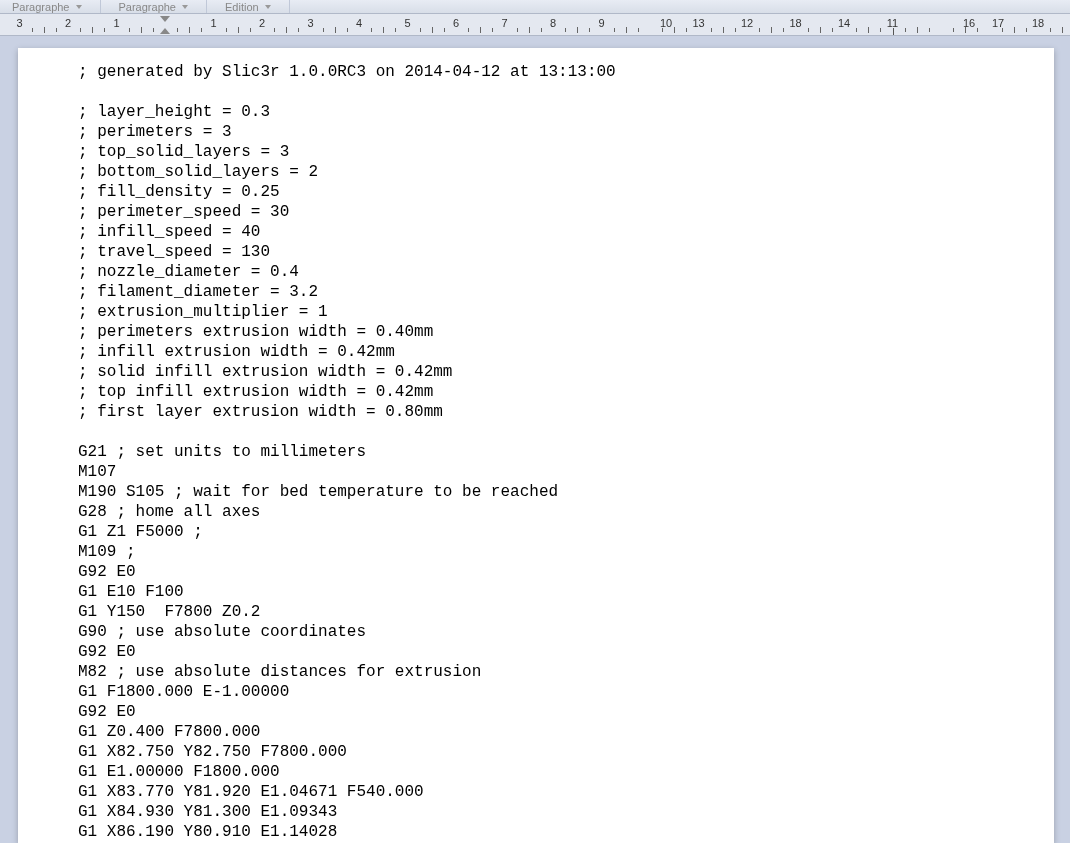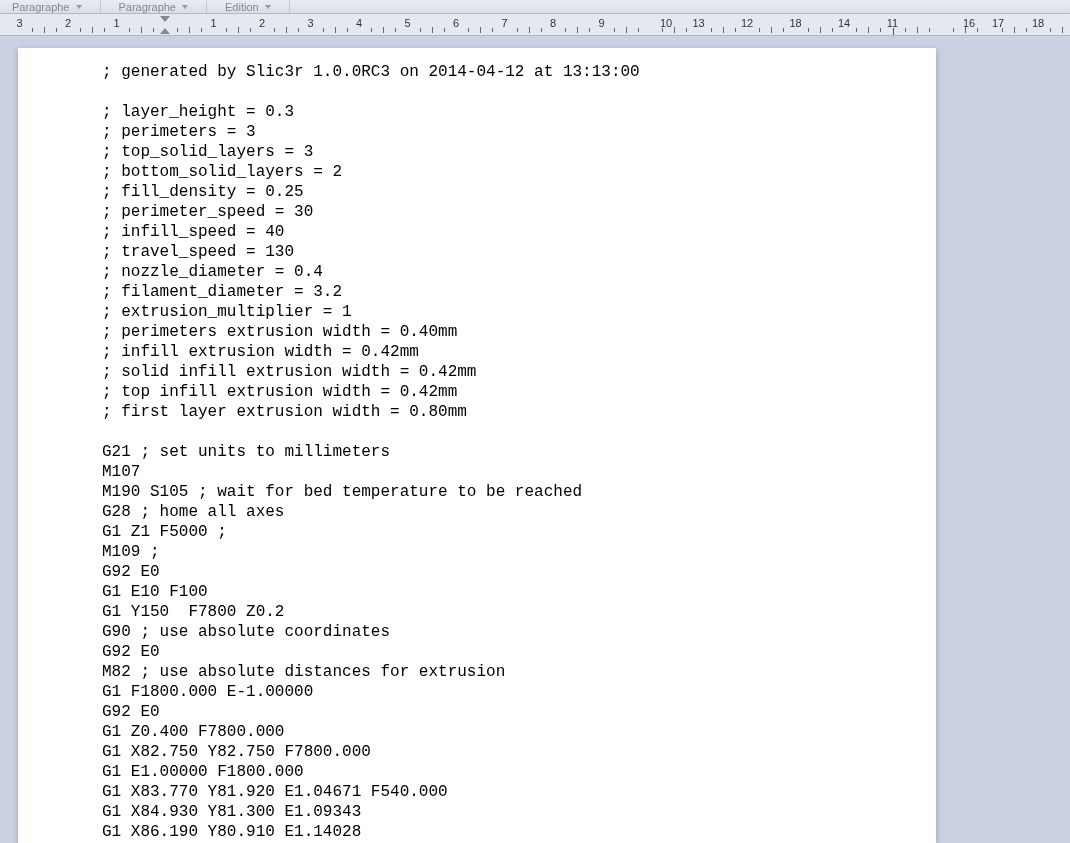--- a/index.html
+++ b/index.html
@@ -102,24 +102,24 @@
     position: absolute;
     top: 36px;
     left: 0;
     right: 0;
     bottom: 0;
     background: #c9d1e3;
     padding: 12px 8px 0 18px;
   }
   .page {
     background: #fff;
-    width: 918px;
+    width: 1036px;
     height: 100%;
     box-shadow: 0 2px 6px rgba(0,0,0,0.25);
-    padding: 14px 0 0 84px;
+    padding: 14px 0 0 60px;
     position: relative;
   }
   .doc-text {
     font-family: "Courier New", Courier, monospace;
     font-size: 16px;
     line-height: 20px;
     color: #000;
     white-space: pre;
   }
 </style>

